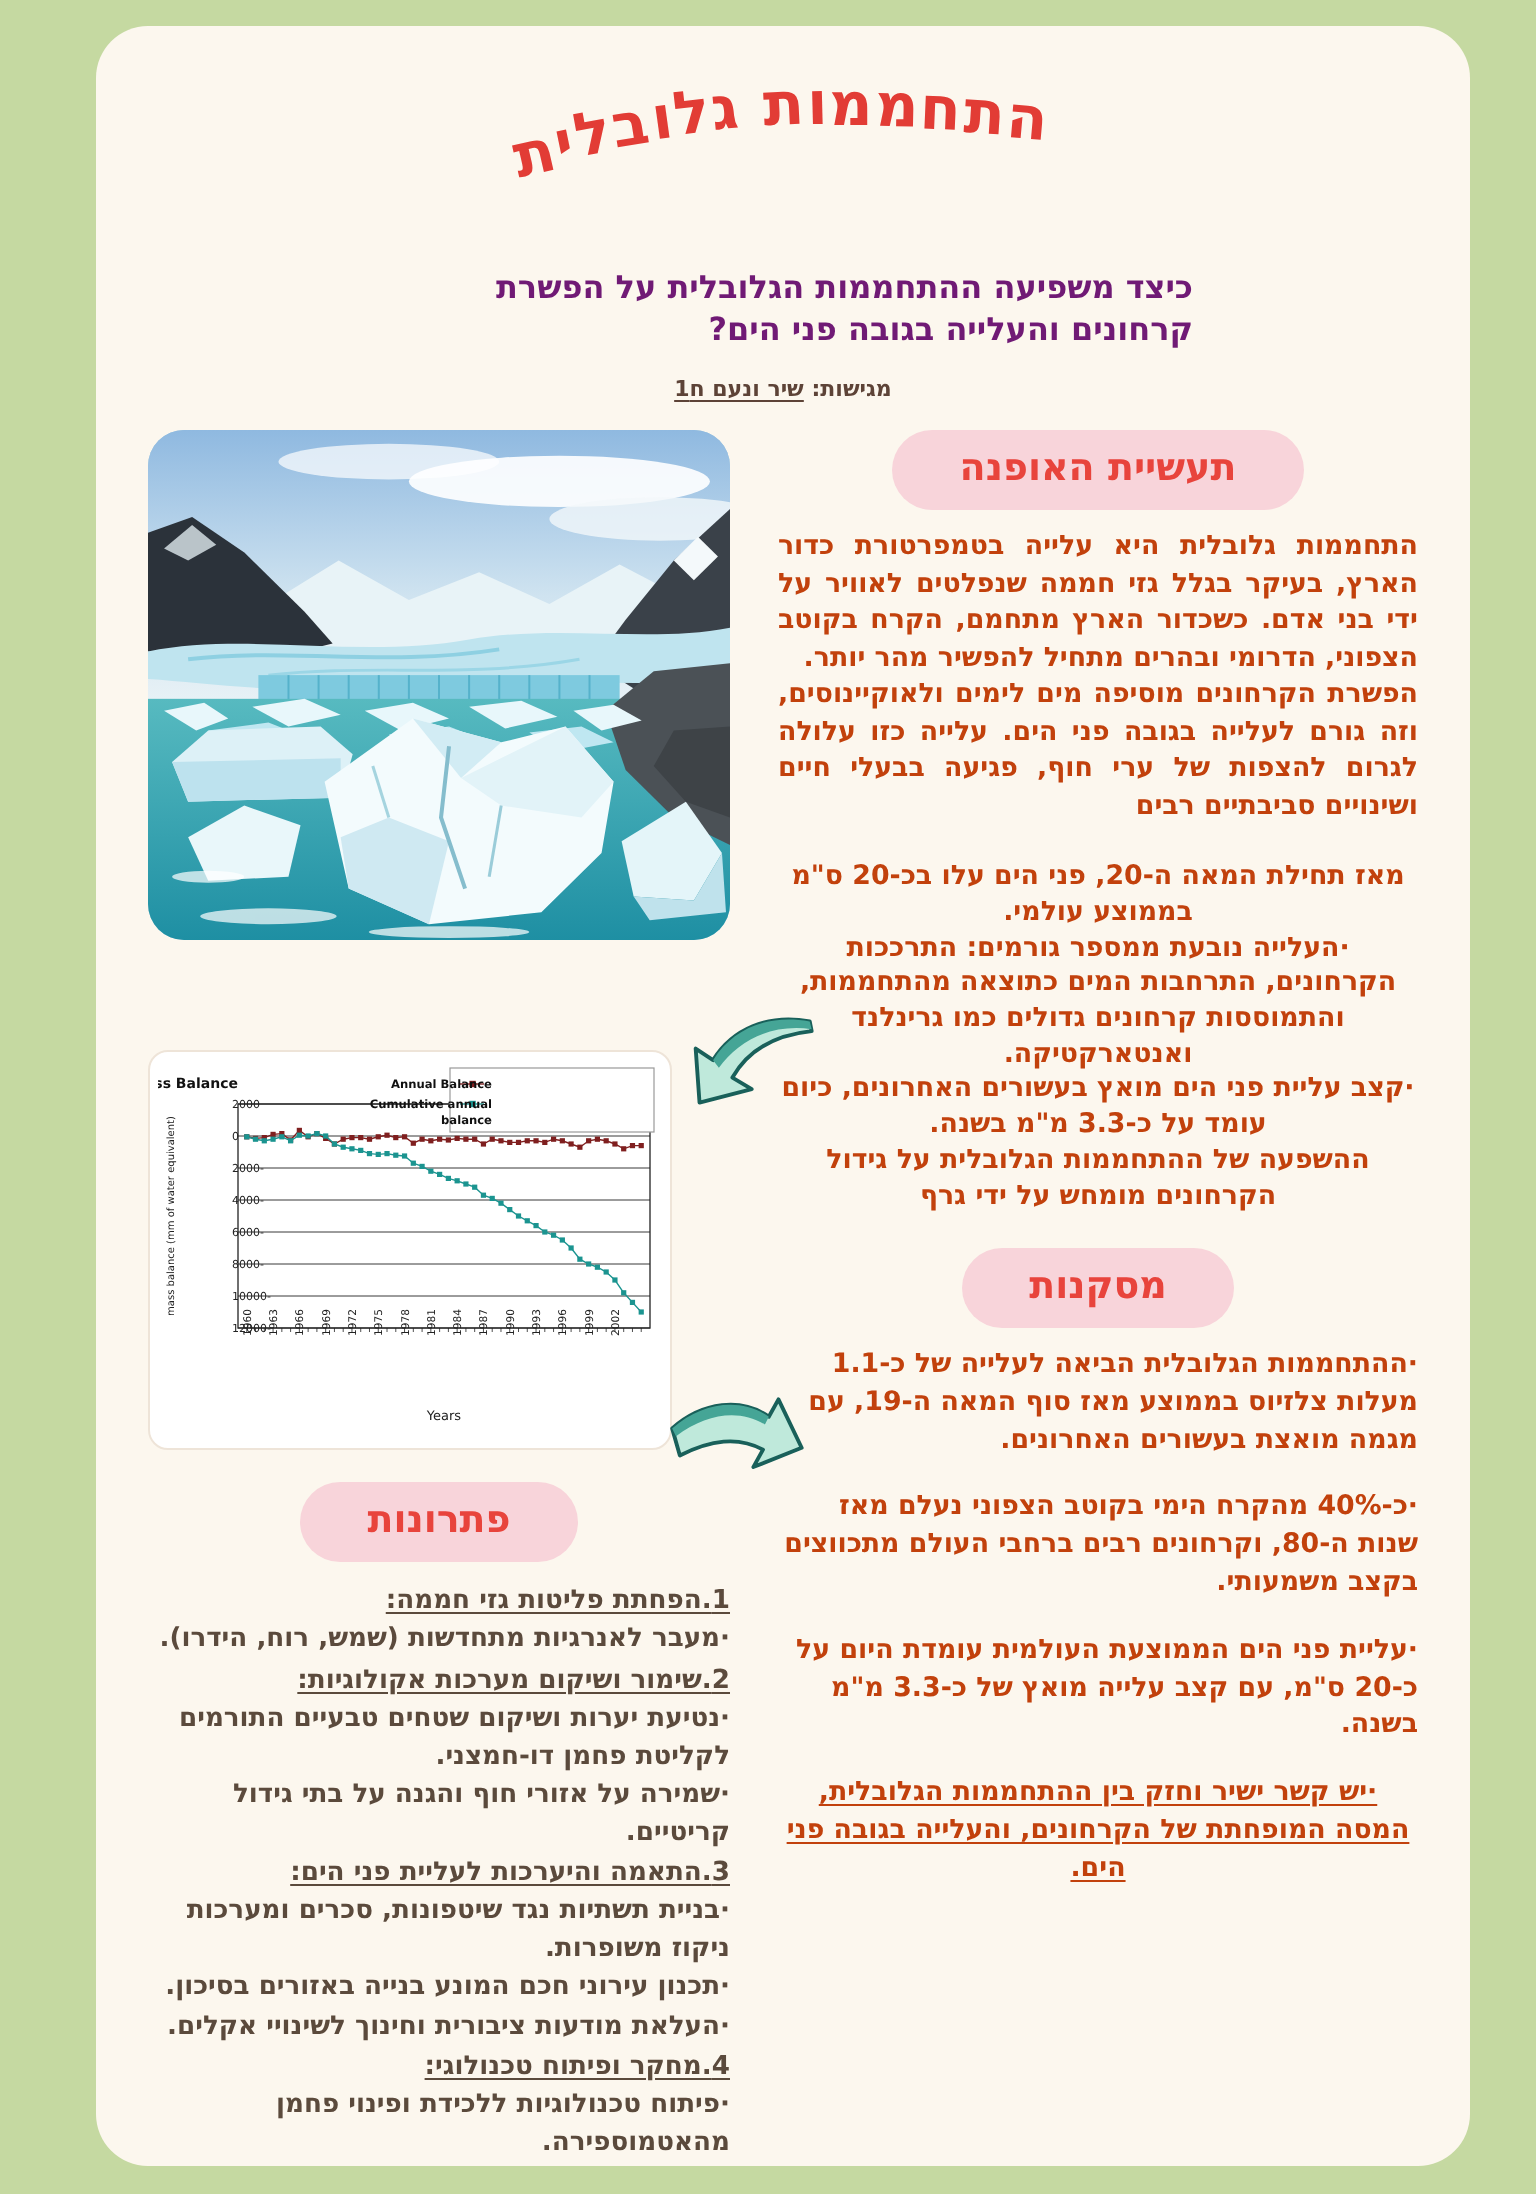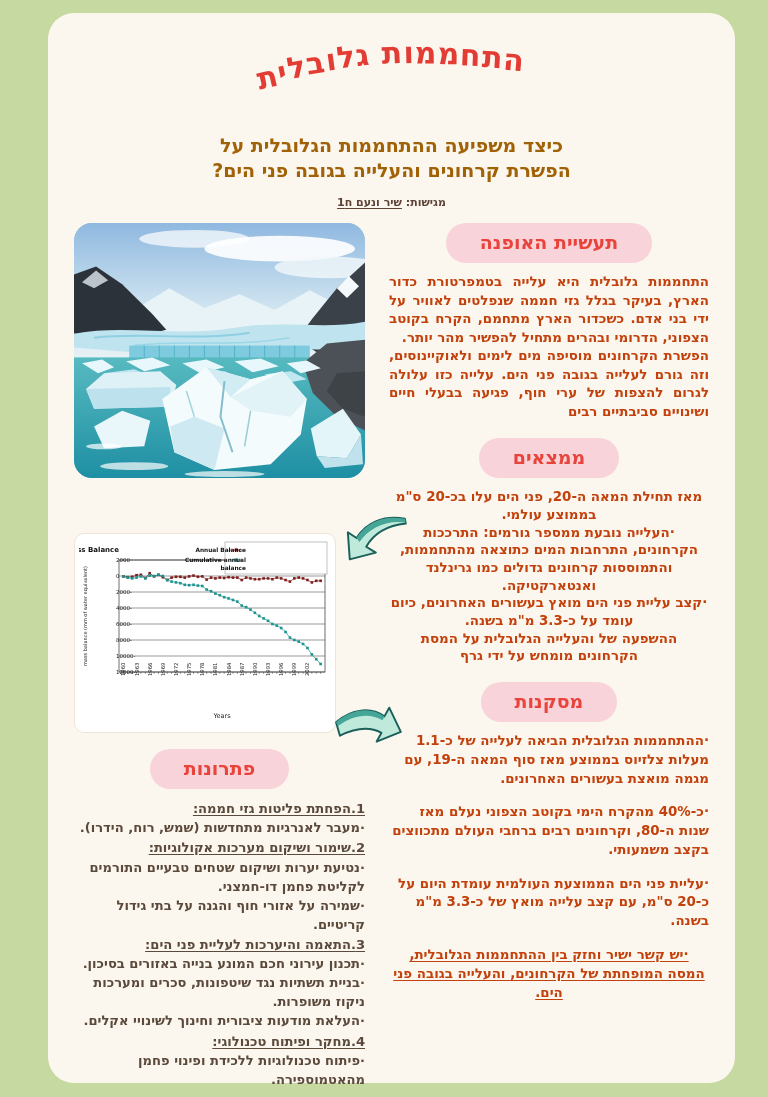--- a/index.html
+++ b/index.html
@@ -5,22 +5,22 @@
   html,body{margin:0;padding:0;}
   body{font-family:"DejaVu Sans",sans-serif;background:#c5d9a1;}
   .page{position:relative;width:768px;height:1097px;background:#c5d9a1;overflow:hidden;}
   .sheet{position:absolute;left:48px;top:13px;width:687px;height:1070px;background:#fcf7ee;
          border-radius:26px;box-sizing:border-box;padding:18px 26px;direction:rtl;}
   
   .title-arch{display:flex;justify-content:center;direction:rtl;color:#e23c35;font-weight:bold;
               font-size:30px;letter-spacing:1px;height:78px;align-items:flex-start;
               transform:rotate(-4deg);margin-top:4px;}
   .title-arch span{display:inline-block;}
-  .subtitle{max-width:410px;margin:0 auto;text-align:center;font-weight:bold;font-size:19px;
-            color:#a16207;line-height:1.32;}
+  .subtitle{max-width:410px;margin:0 auto;text-align:right;font-weight:bold;font-size:16px;
+            color:#701a75;line-height:1.32;}
   .presenters{text-align:center;font-weight:bold;font-size:11px;color:#5d4337;margin:13px 0 0;}
   .u{text-decoration:underline;text-underline-offset:2px;}
   
   .columns{display:flex;gap:24px;margin-top:14px;position:relative;direction:rtl;}
   .col-right{width:320px;flex:none;}
   .col-left{width:291px;flex:none;}
   .pill-row{text-align:center;margin-bottom:10px;}
   .pill{display:inline-block;background:#f8d4da;color:#e8443c;font-weight:bold;font-size:19px;
         padding:8px 34px 10px;border-radius:30px;text-align:center;}
   .sec{margin-bottom:17px;}
@@ -84,28 +84,25 @@
           <div class="pill-row">
             <div class="pill">תעשיית האופנה</div>
           </div>
           <div class="body-text fashion-text">
             <p>התחממות גלובלית היא עלייה בטמפרטורת כדור הארץ, בעיקר בגלל גזי חממה שנפלטים לאוויר על ידי בני אדם. כשכדור הארץ מתחמם, הקרח בקוטב הצפוני, הדרומי ובהרים מתחיל להפשיר מהר יותר.</p>
             <p>הפשרת הקרחונים מוסיפה מים לימים ולאוקיינוסים, וזה גורם לעלייה בגובה פני הים. עלייה כזו עלולה לגרום להצפות של ערי חוף, פגיעה בבעלי חיים ושינויים סביבתיים רבים</p>
           </div>
         </section>
 
         <section class="sec">
-          <div class="pill-row">
-            <div class="pill">ממצאים</div>
-          </div>
           <div class="body-text findings-text">
             <p>מאז תחילת המאה ה-20, פני הים עלו בכ-20 ס"מ בממוצע עולמי.</p>
             <p>·העלייה נובעת ממספר גורמים: התרככות הקרחונים, התרחבות המים כתוצאה מהתחממות, והתמוססות קרחונים גדולים כמו גרינלנד ואנטארקטיקה.</p>
             <p>·קצב עליית פני הים מואץ בעשורים האחרונים, כיום עומד על כ-3.3 מ"מ בשנה.</p>
-            <p>ההשפעה של והעלייה הגלובלית על המסת הקרחונים מומחש על ידי גרף</p>
+            <p>ההשפעה של ההתחממות הגלובלית על גידול הקרחונים מומחש על ידי גרף</p>
           </div>
         </section>
 
         <section class="sec">
           <div class="pill-row">
             <div class="pill">מסקנות</div>
           </div>
           <div class="body-text conclusions-text">
             <p>·ההתחממות הגלובלית הביאה לעלייה של כ-1.1 מעלות צלזיוס בממוצע מאז סוף המאה ה-19, עם מגמה מואצת בעשורים האחרונים.</p>
             <p>·כ-40% מהקרח הימי בקוטב הצפוני נעלם מאז שנות ה-80, וקרחונים רבים ברחבי העולם מתכווצים בקצב משמעותי.</p>
@@ -383,22 +380,22 @@
           <div class="pill-row">
             <div class="pill">פתרונות</div>
           </div>
           <div class="solutions-list">
             <p class="sol-heading">1.הפחתת פליטות גזי חממה:</p>
             <p class="sol-bullet">·מעבר לאנרגיות מתחדשות (שמש, רוח, הידרו).</p>
             <p class="sol-heading">2.שימור ושיקום מערכות אקולוגיות:</p>
             <p class="sol-bullet">·נטיעת יערות ושיקום שטחים טבעיים התורמים לקליטת פחמן דו-חמצני.</p>
             <p class="sol-bullet">·שמירה על אזורי חוף והגנה על בתי גידול קריטיים.</p>
             <p class="sol-heading">3.התאמה והיערכות לעליית פני הים:</p>
+            <p class="sol-bullet">·בניית תשתיות נגד שיטפונות, סכרים ומערכות ניקוז משופרות.</p>
             <p class="sol-bullet">·תכנון עירוני חכם המונע בנייה באזורים בסיכון.</p>
-            <p class="sol-bullet">·בניית תשתיות נגד שיטפונות, סכרים ומערכות ניקוז משופרות.</p>
             <p class="sol-bullet">·העלאת מודעות ציבורית וחינוך לשינויי אקלים.</p>
             <p class="sol-heading">4.מחקר ופיתוח טכנולוגי:</p>
             <p class="sol-bullet">·פיתוח טכנולוגיות ללכידת ופינוי פחמן מהאטמוספירה.</p>
 
           </div>
         </section>
       </div>
 
       <svg class="arrow arrow1" viewBox="0 0 80 60">
         <path d="M74,8 C52,4 34,12 24,28 L15,22 L17,50 L44,43 L34,37 C42,23 56,15 75,13 Z" fill="#bfe9db" stroke="#19605a" stroke-width="2" stroke-linejoin="round"></path>

